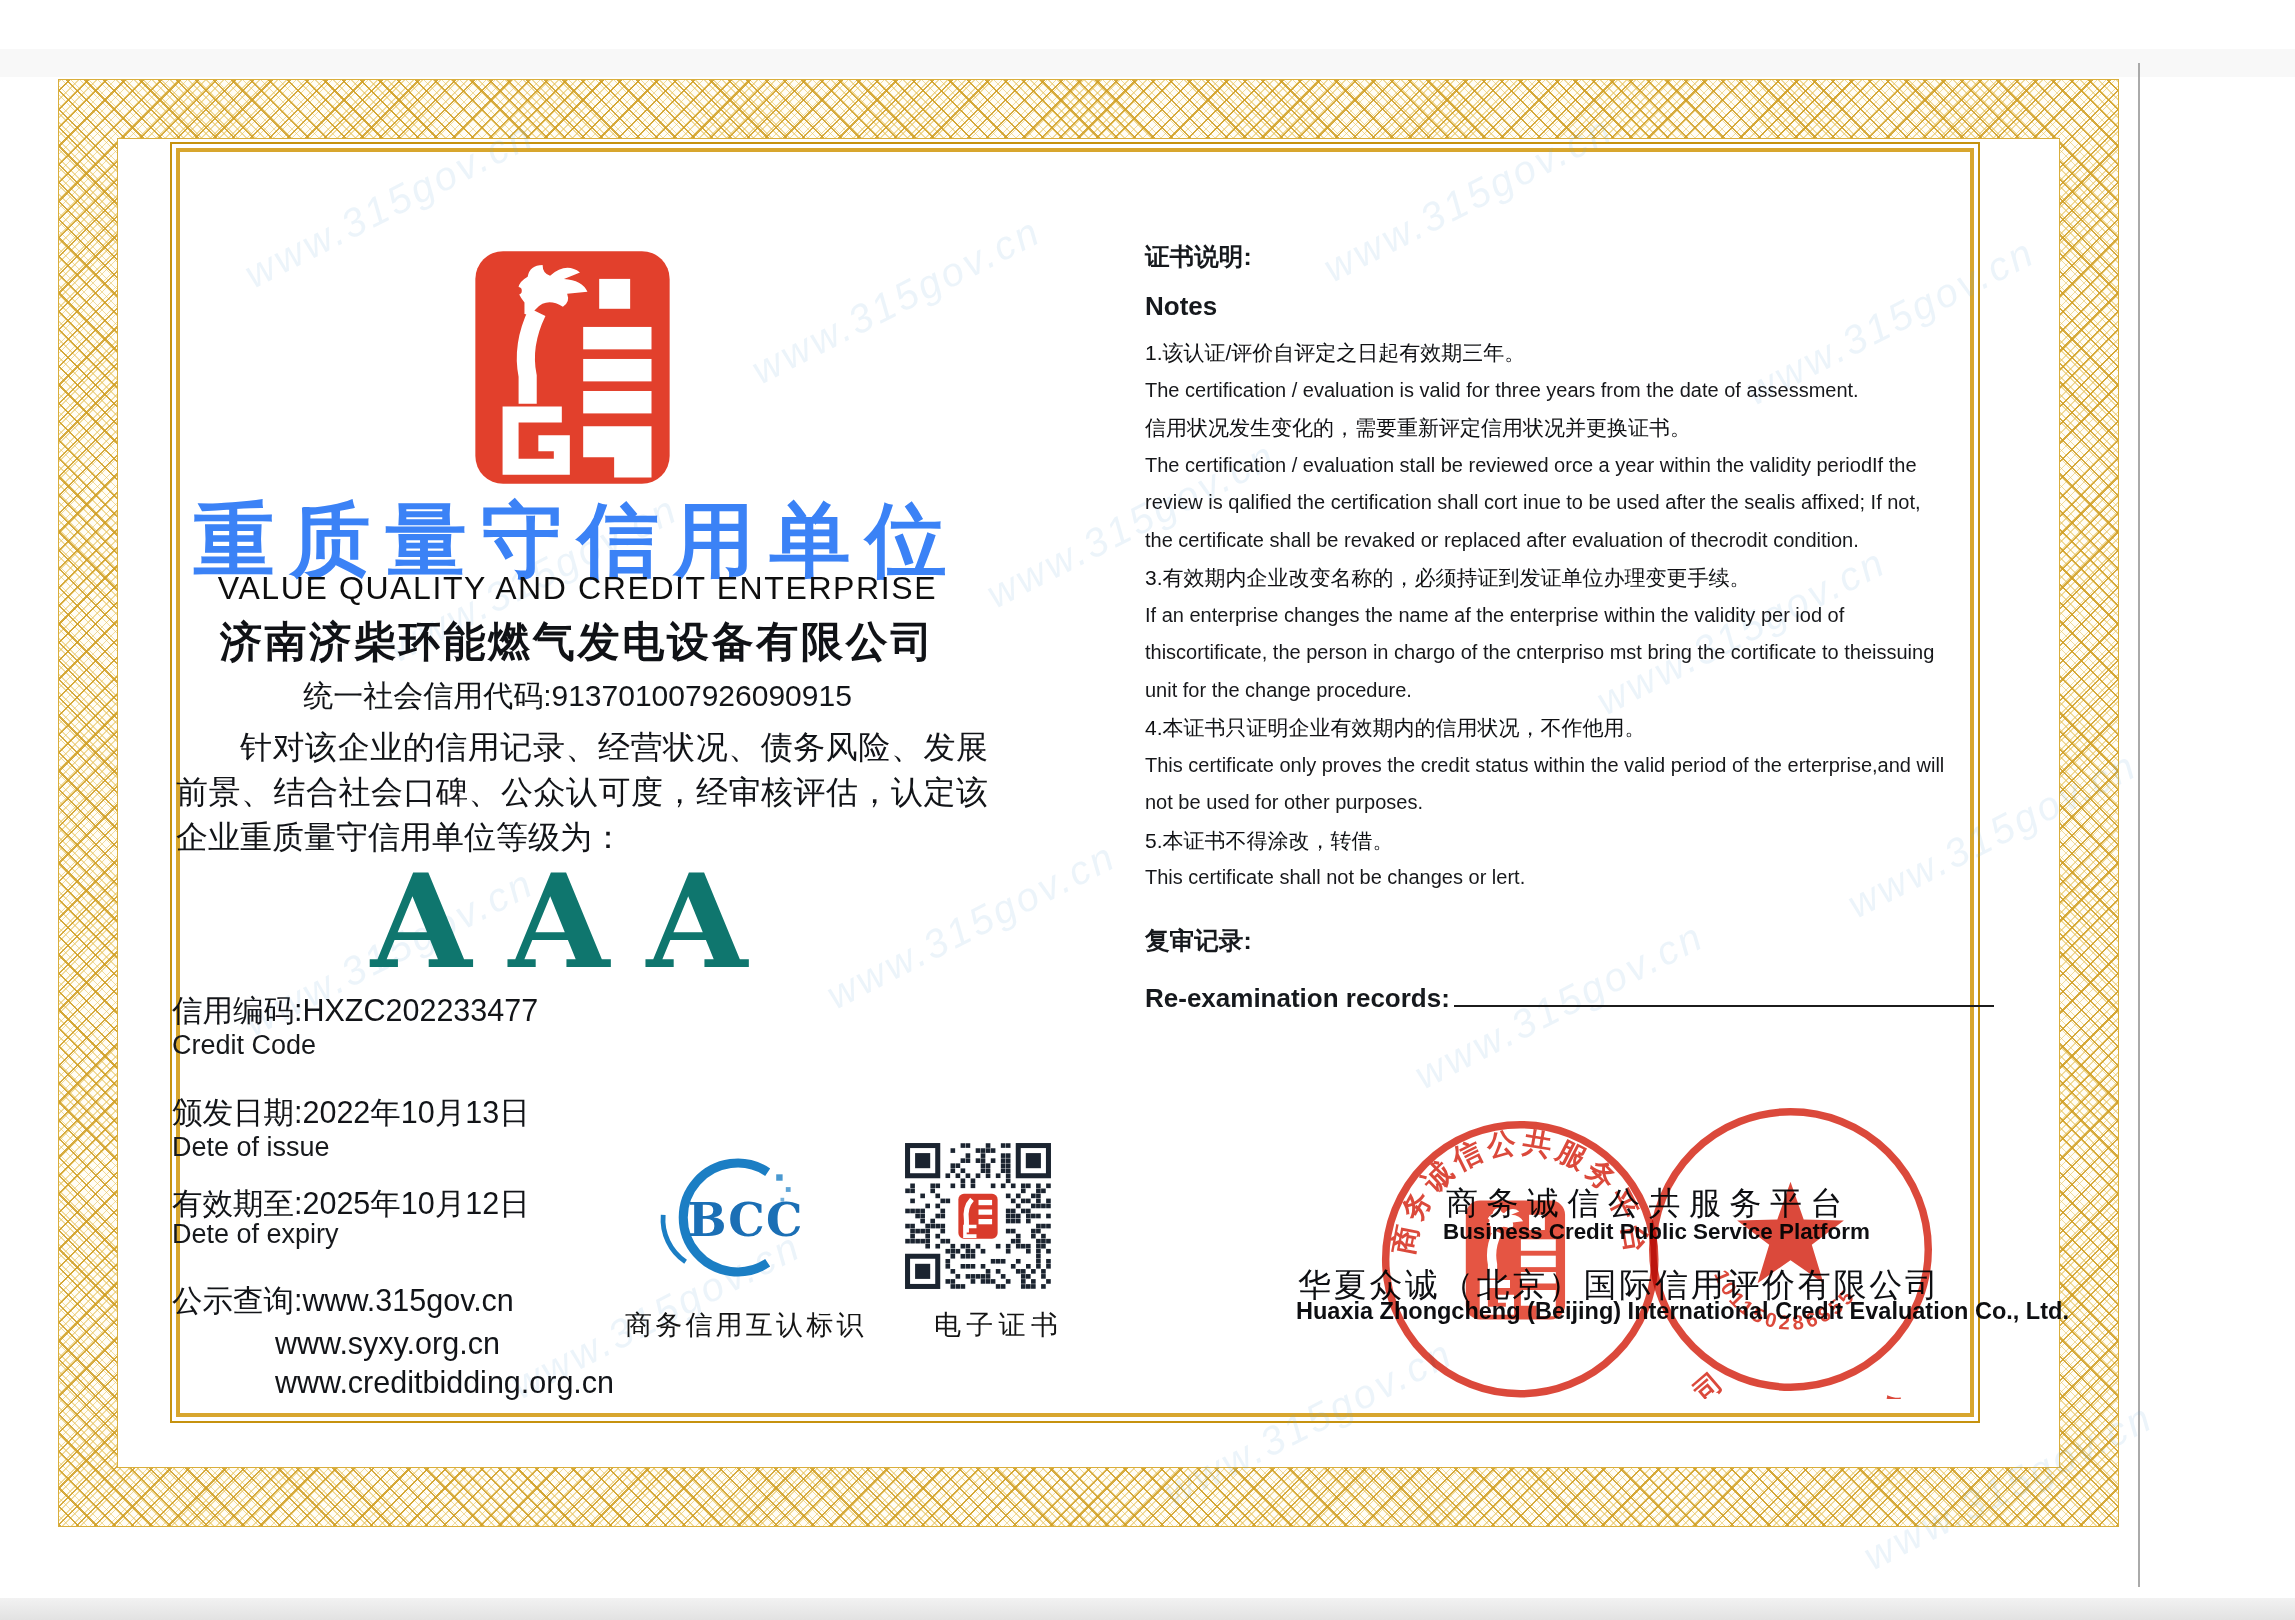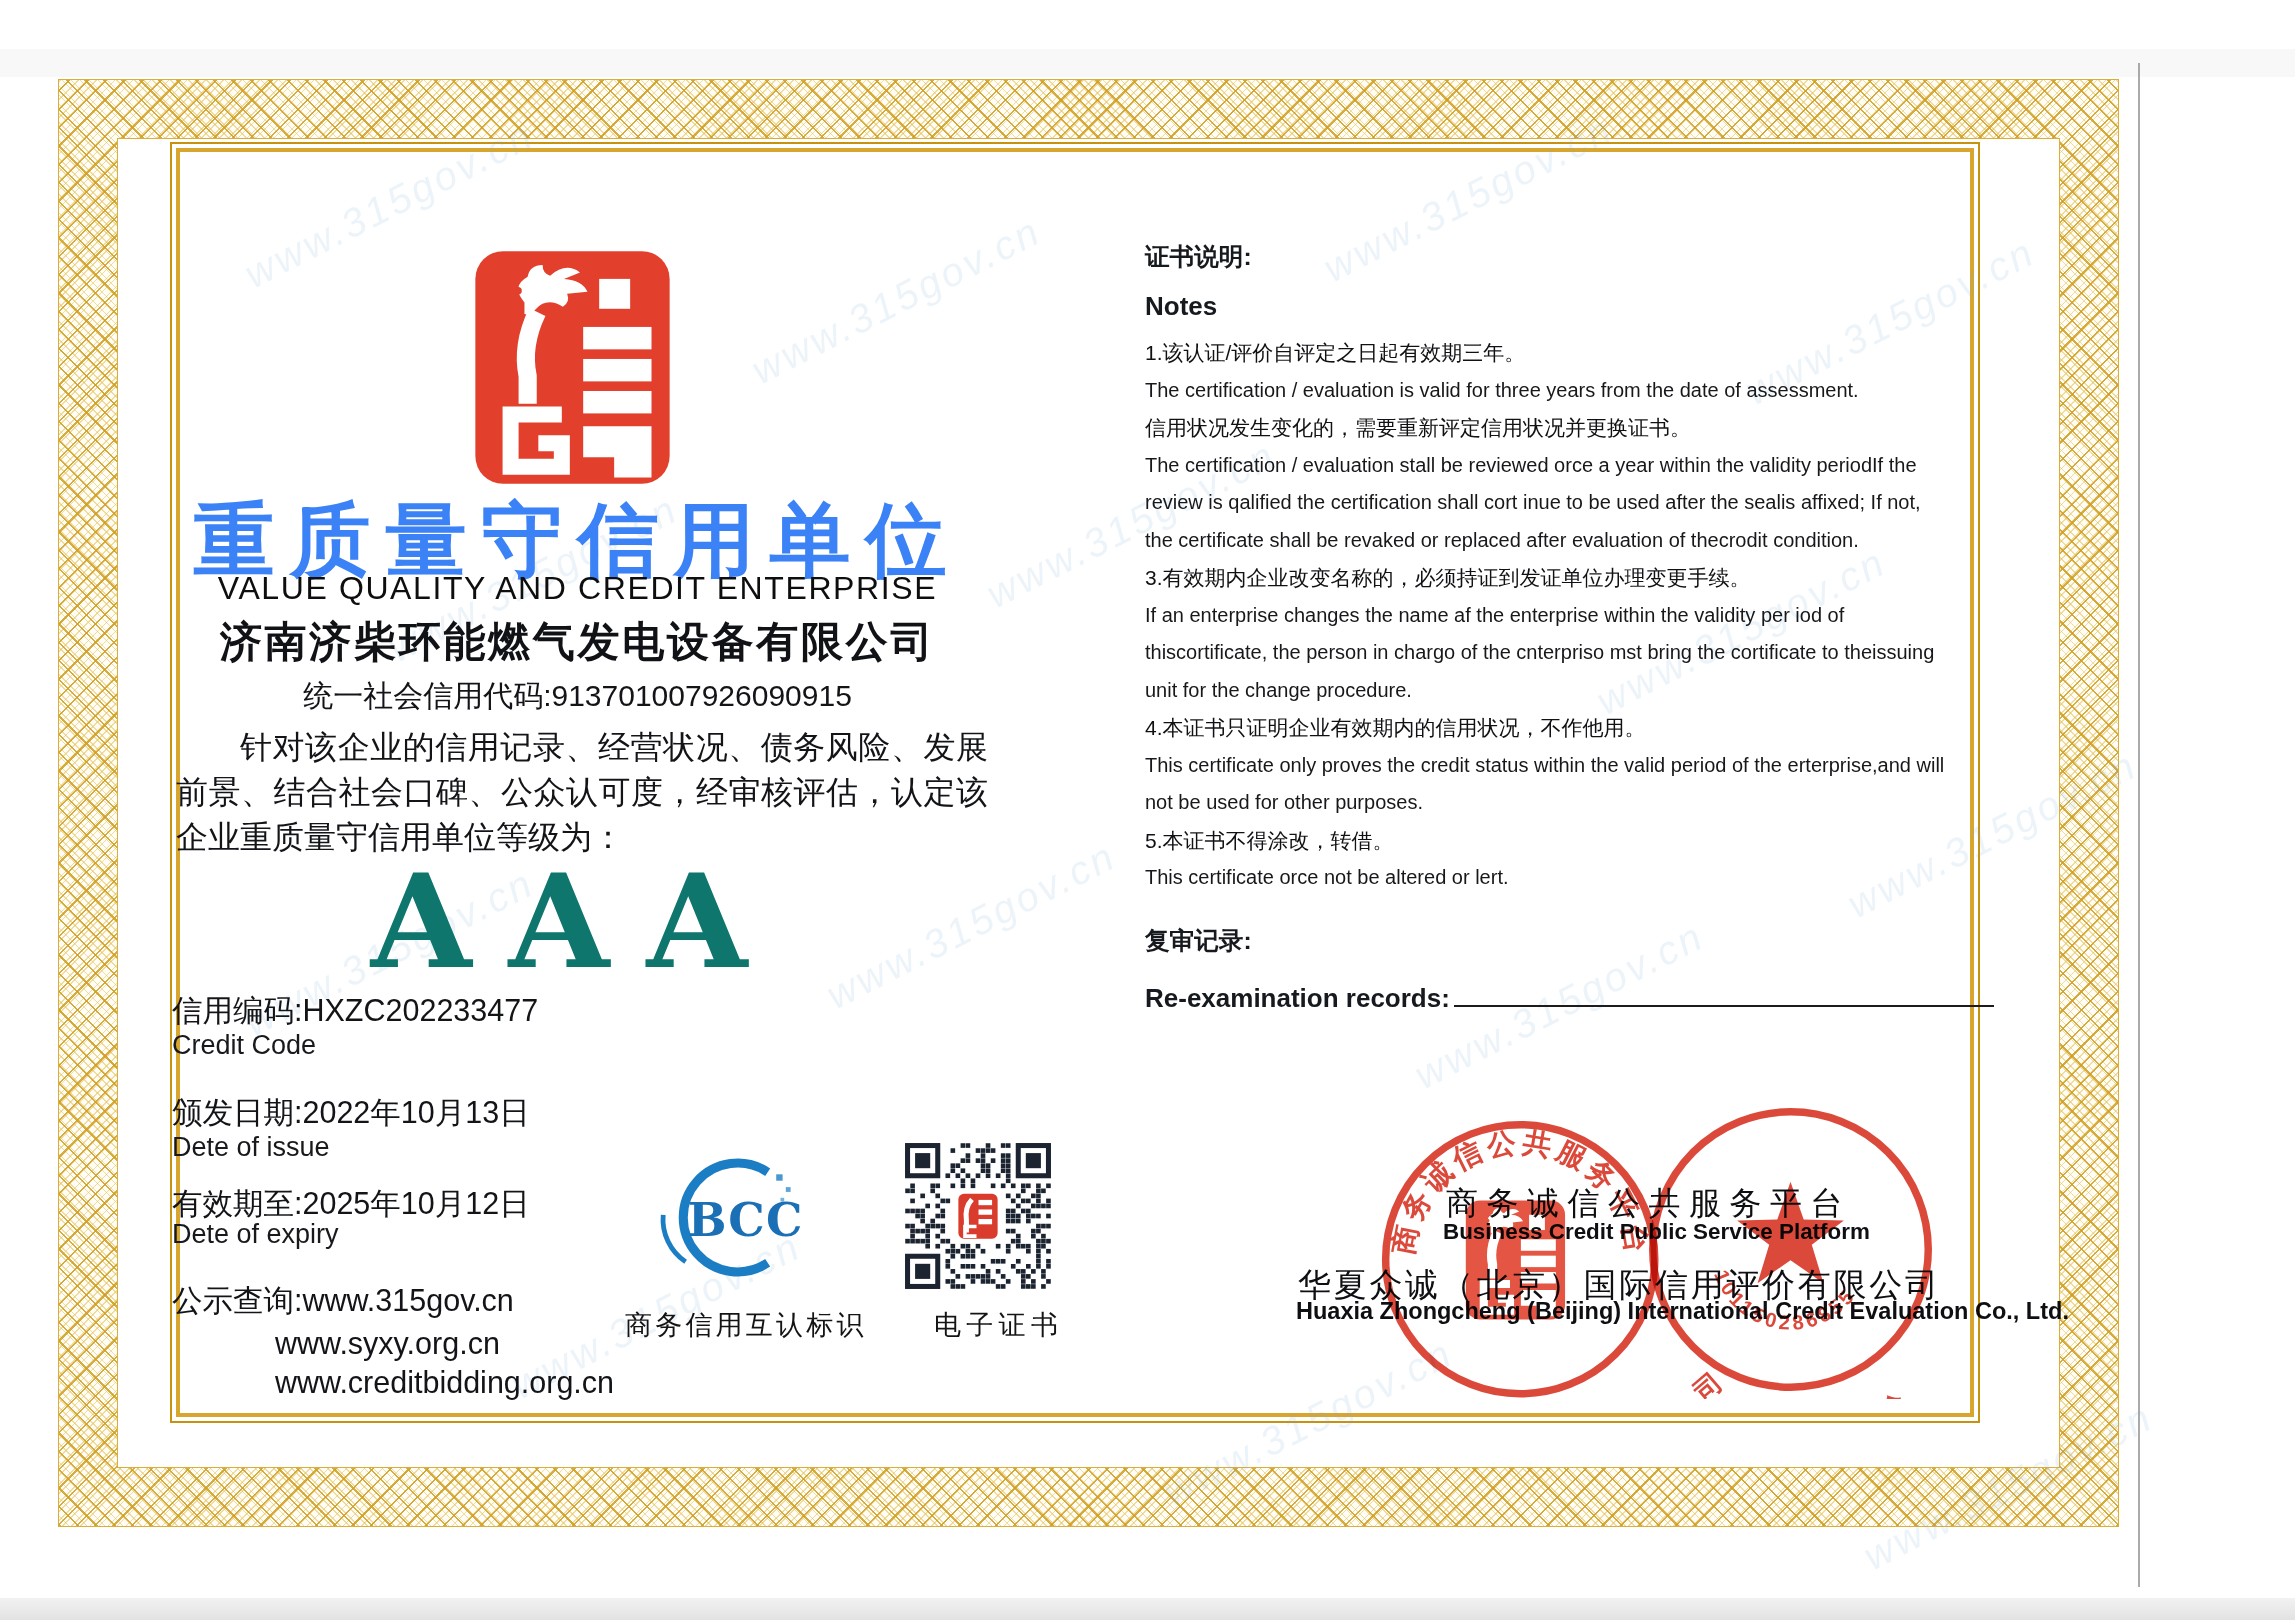--- a/index.html
+++ b/index.html
@@ -414,21 +414,21 @@
         <p class="note-en">review is qalified the certification shall cort inue to be used after the sealis affixed; If not,</p>
         <p class="note-en">the certificate shall be revaked or replaced after evaluation of thecrodit condition.</p>
         <p class="note-cn">3.有效期内企业改变名称的，必须持证到发证单位办理变更手续。</p>
         <p class="note-en">If an enterprise changes the name af the enterprise within the validity per iod of</p>
         <p class="note-en">thiscortificate, the person in chargo of the cnterpriso mst bring the cortificate to theissuing</p>
         <p class="note-en">unit for the change procedure.</p>
         <p class="note-cn">4.本证书只证明企业有效期内的信用状况，不作他用。</p>
         <p class="note-en">This certificate only proves the credit status within the valid period of the erterprise,and will</p>
         <p class="note-en">not be used for other purposes.</p>
         <p class="note-cn">5.本证书不得涂改，转借。</p>
-        <p class="note-en">This certificate orce not be altered or lert.</p>
+        <p class="note-en">This certificate shall not be changes or lert.</p>
       </div>
     <p id="review-cn">复审记录:</p>
     <p id="review-en"><span>Re-examination records:</span><span id="review-line"></span></p>
   </div>
 
   <svg id="seal-left" class="abs sealsvg" width="291" height="291" viewBox="0 0 545 545">
     <defs>
         <path id="arcL" d="M72,272 a200,200 0 0 1 400,0"></path>
       </defs>
     <circle cx="272" cy="272" r="252" fill="none" stroke="#D93B2C" stroke-width="14"></circle>

